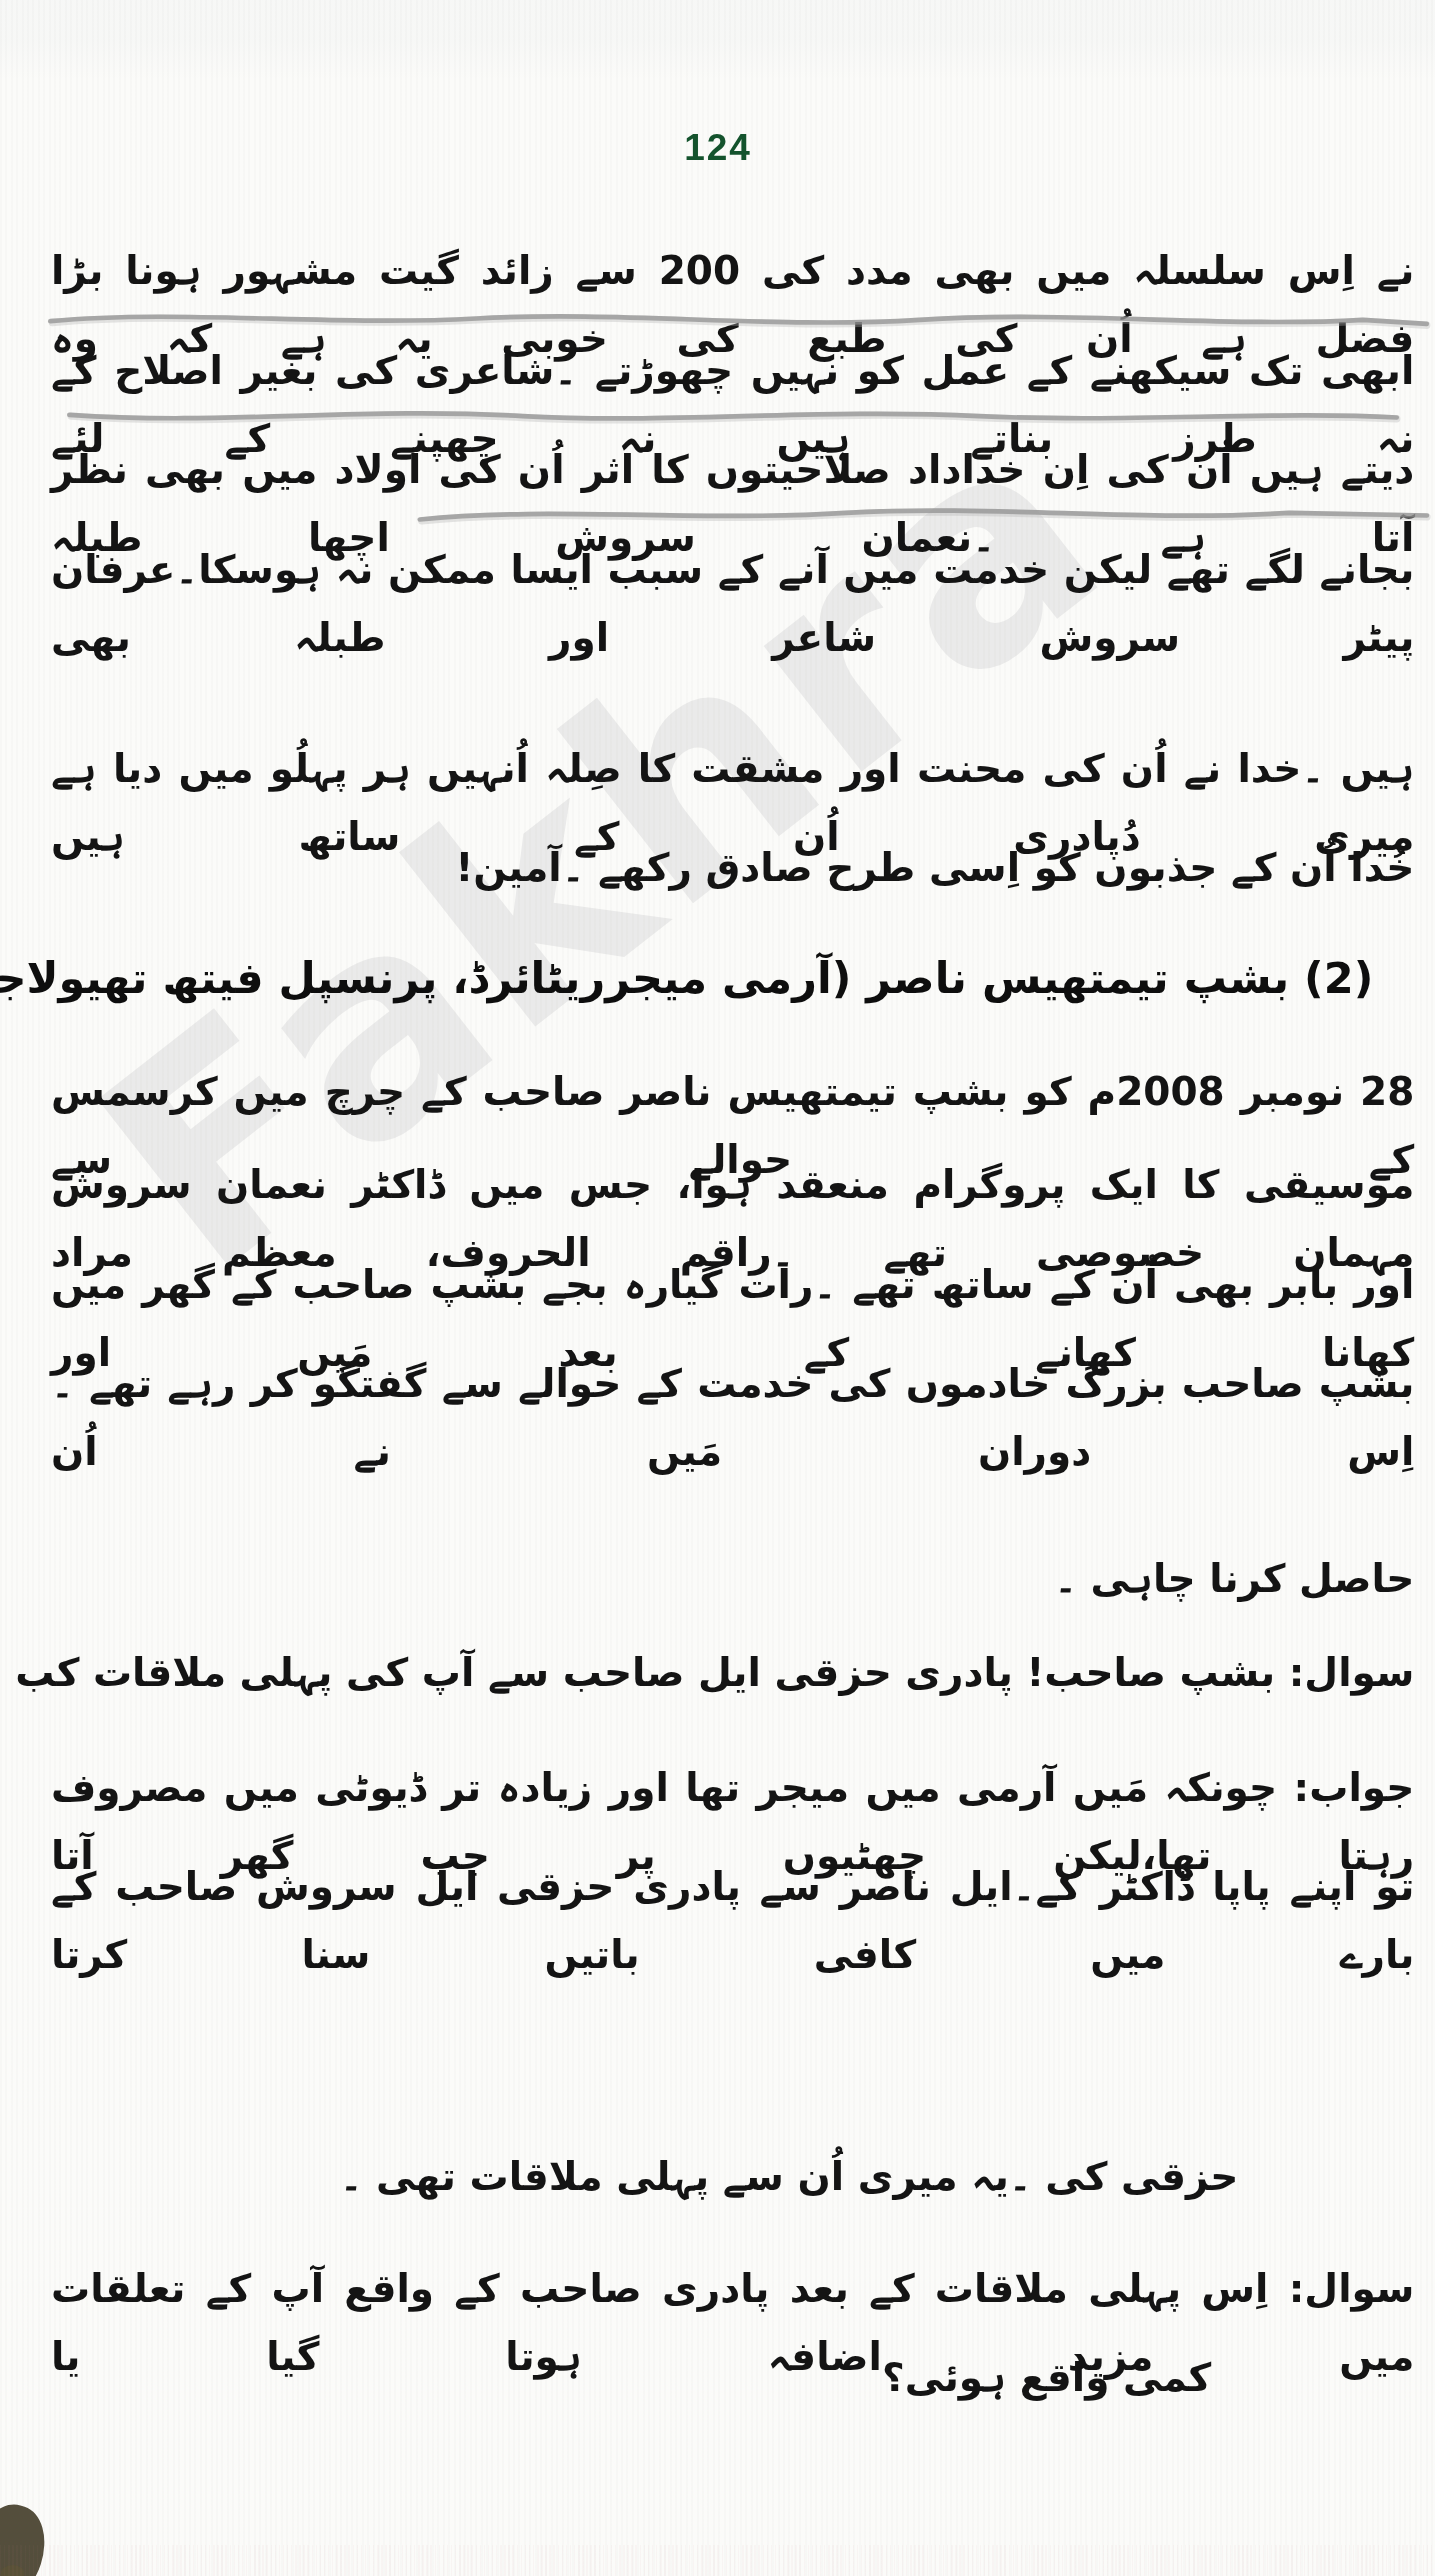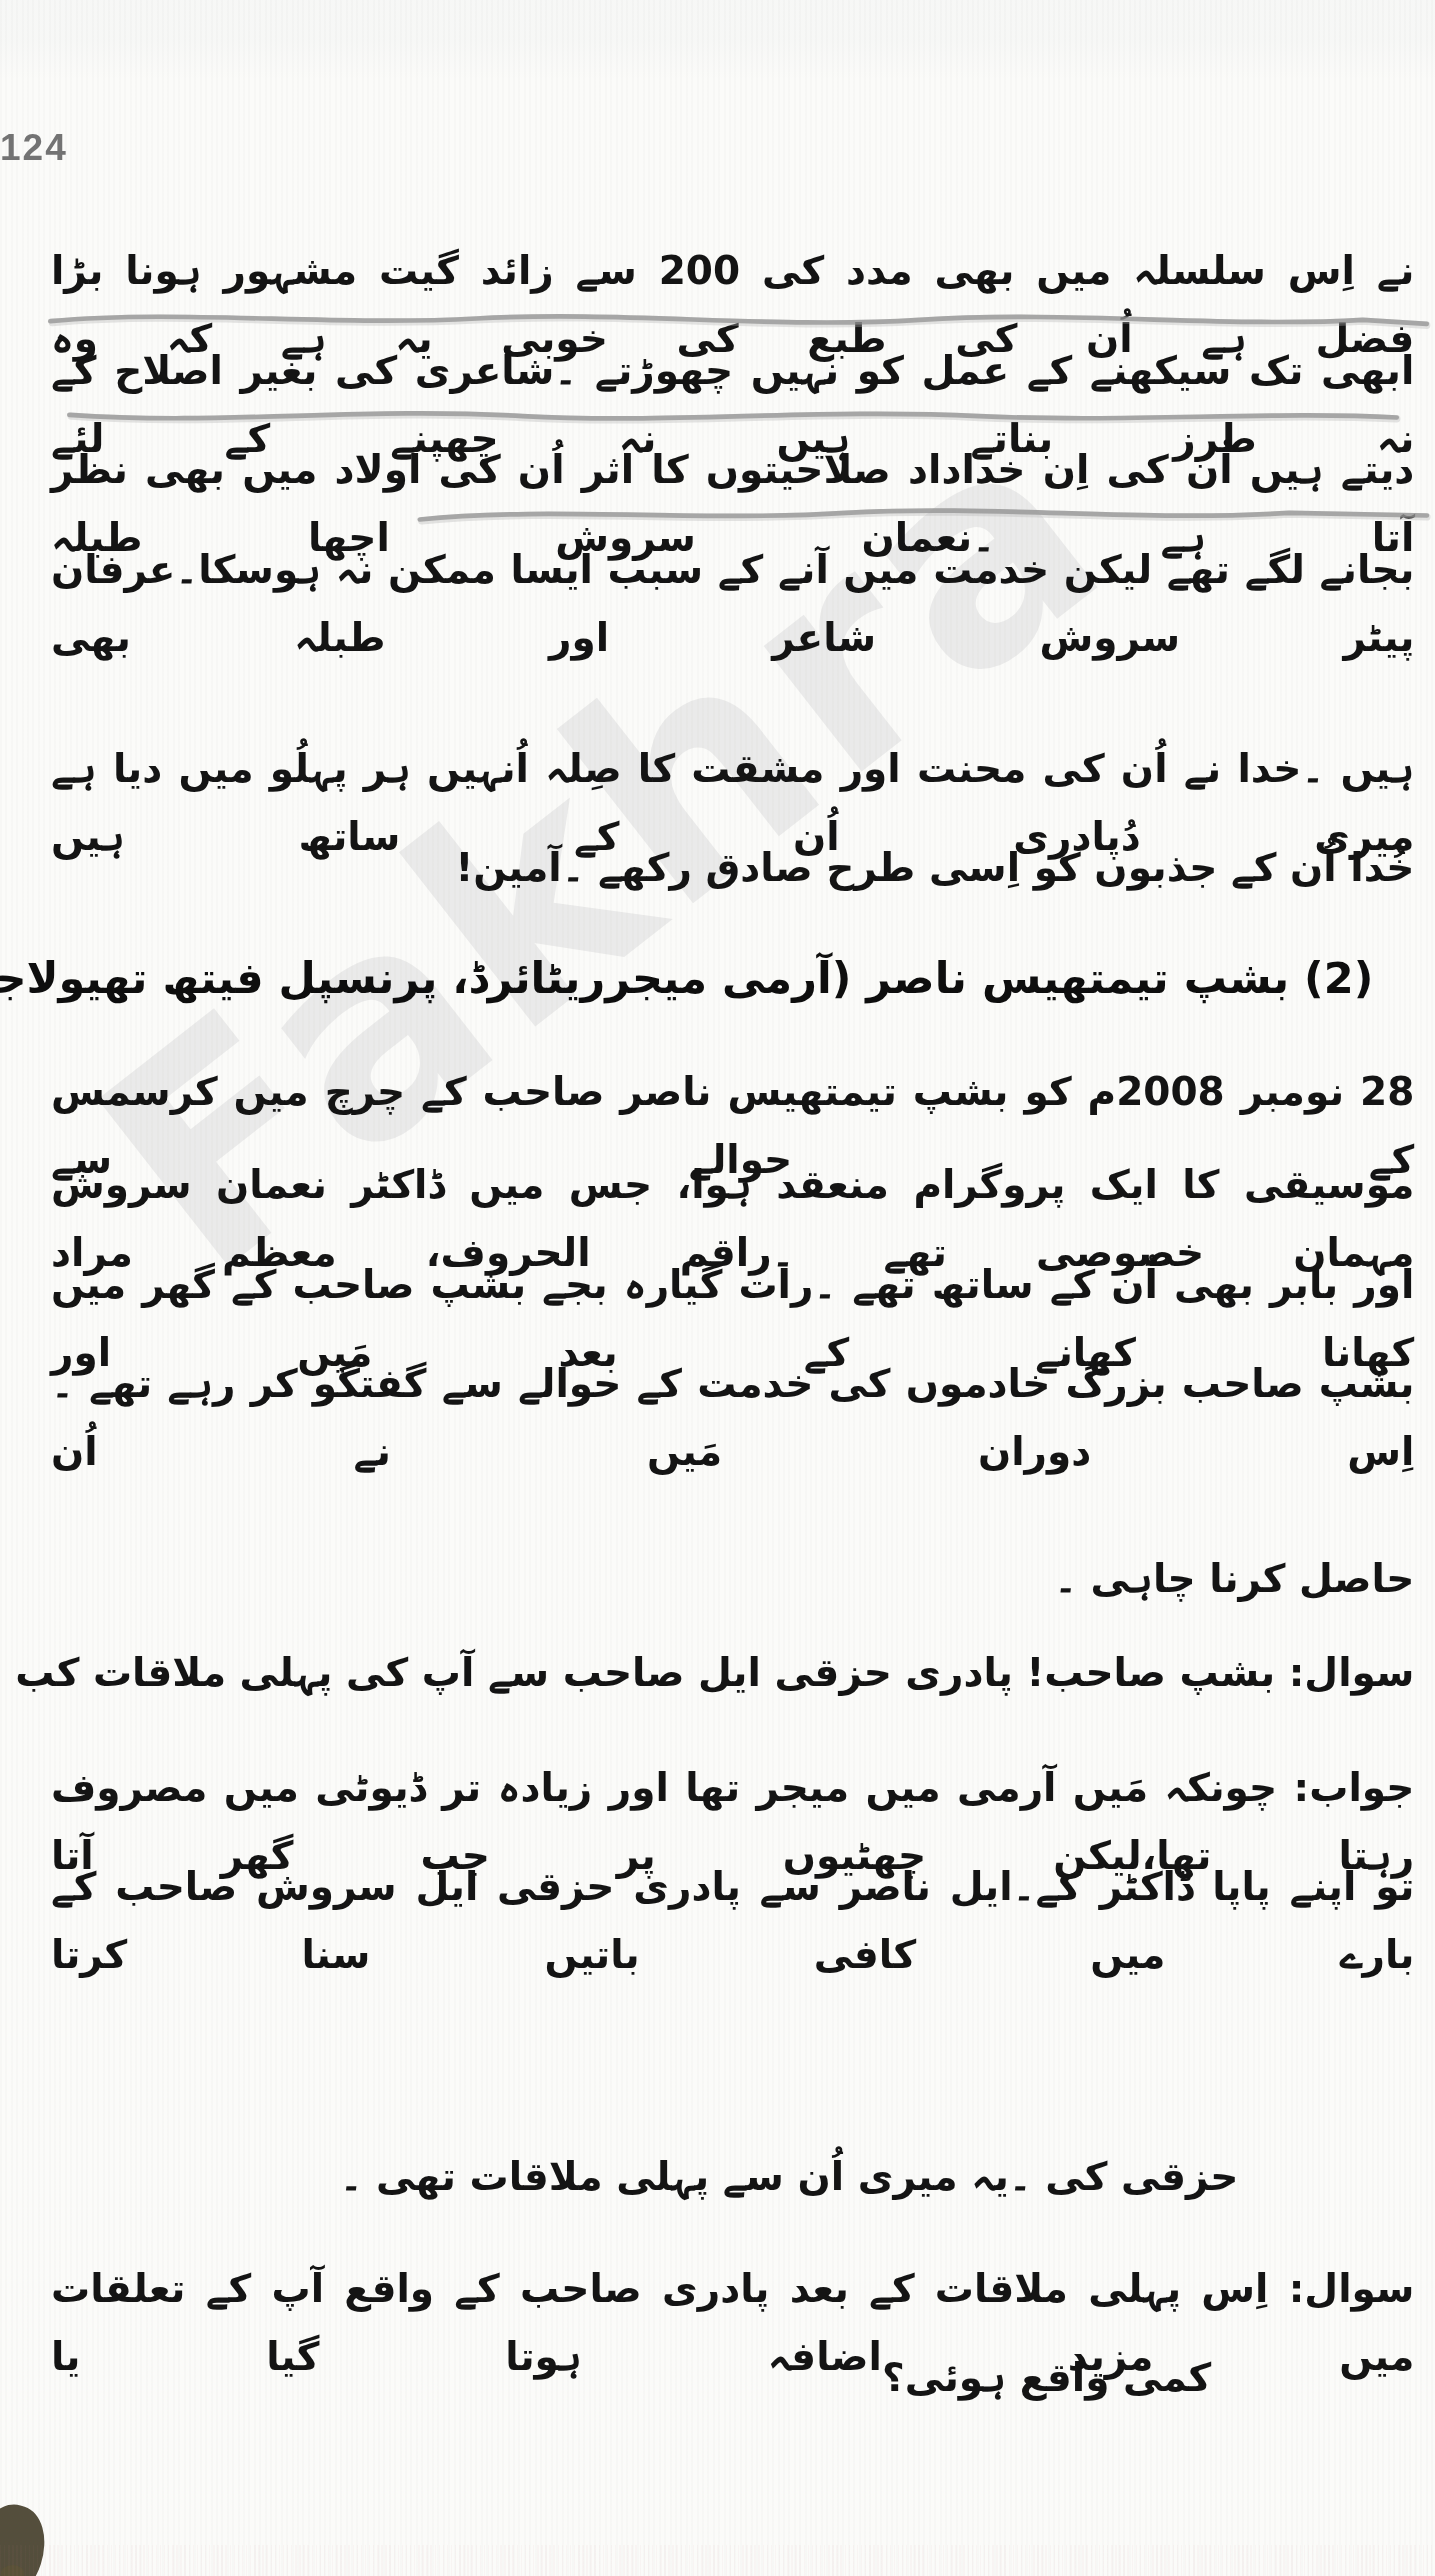--- a/index.html
+++ b/index.html
@@ -19,22 +19,23 @@
       linear-gradient(180deg, rgba(120,140,160,0.03) 0 41px, transparent 81px);
     pointer-events:none;
   }
   .bottom-tint{
     position:absolute;left:0;right:0;bottom:0;height:31px;
     background:repeating-linear-gradient(90deg, rgba(190,120,130,0.10) 0 1.4px, transparent 1.4px 4.1px);
     opacity:.5;
   }
   .pageno{
     position:absolute;top:127px;left:0;right:0;
+    text-align:center;
     font-family:"Liberation Sans","DejaVu Sans",sans-serif;
-    font-size:37px;font-weight:600;letter-spacing:2px;color:#737373;
+    font-size:37px;font-weight:600;letter-spacing:2px;color:#14532d;
   }
   .line{
     position:absolute;left:51px;right:21.7px;
     direction:rtl;
     font-size:39px;font-weight:600;color:#141414;
     line-height:1.75;
     white-space:nowrap;
   }
   .line.justify{
     white-space:normal;

